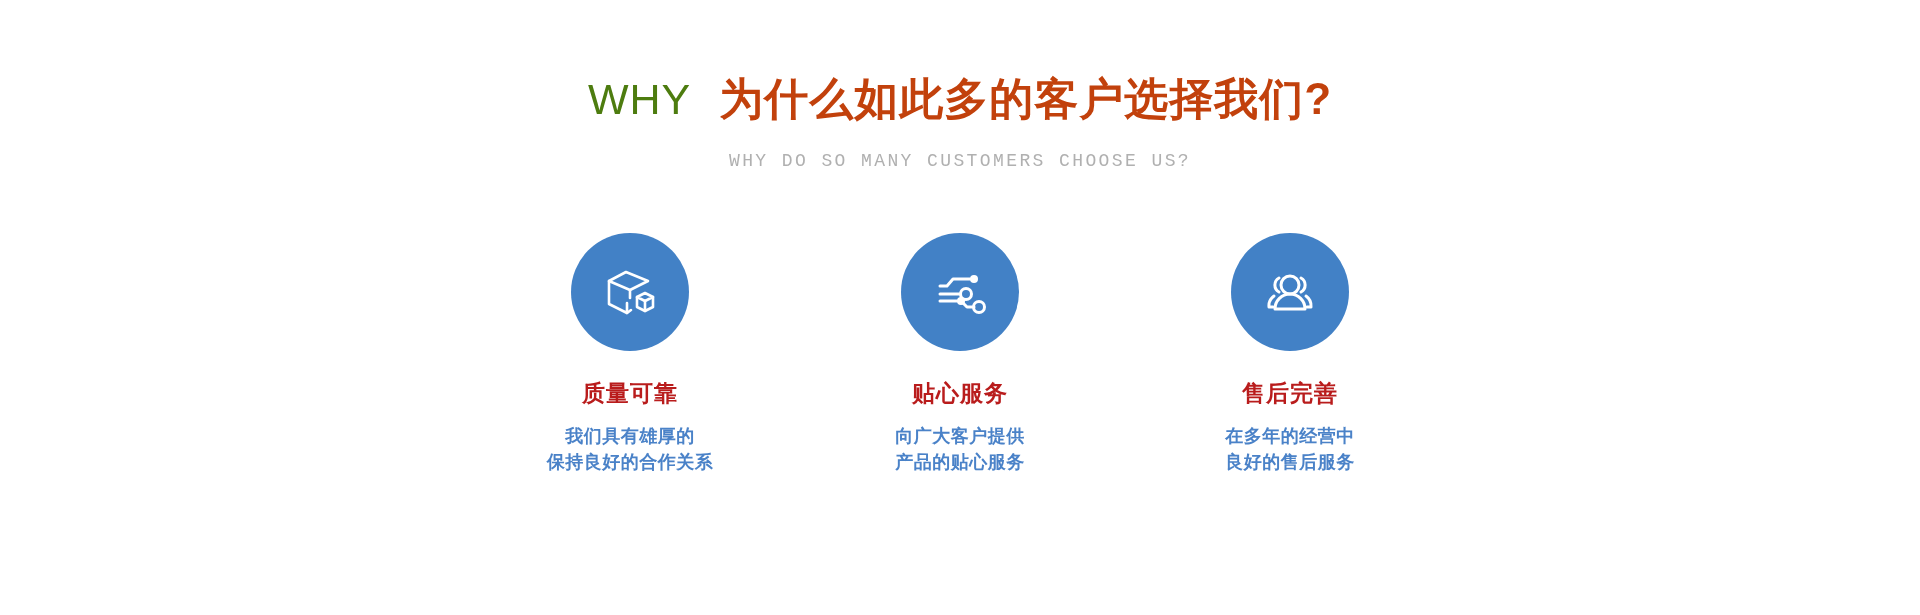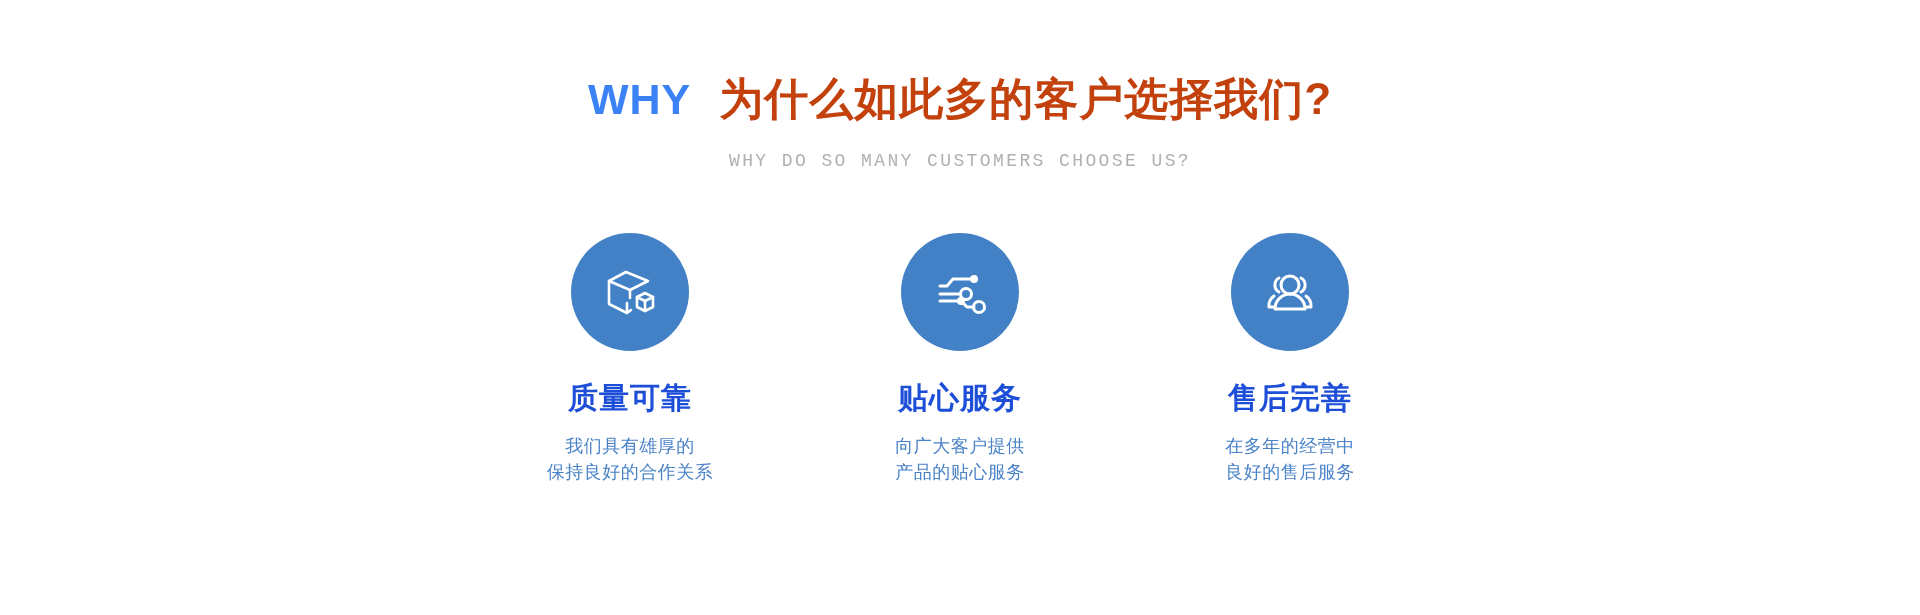--- a/index.html
+++ b/index.html
@@ -26,22 +26,22 @@
 
   
   .heading-row {
     display: flex;
     align-items: baseline;
     justify-content: center;
     white-space: nowrap;
   }
   .heading-en {
     font-size: 43px;
-    font-weight: bold;
-    color: #3b82f6;
+    font-weight: normal;
+    color: #4d7c0f;
     letter-spacing: 1px;
   }
   .heading-cn {
     font-size: 44px;
     font-weight: bold;
     color: #c2410c;
     margin-left: 28px;
     letter-spacing: 1px;
   }
 
@@ -76,34 +76,35 @@
     background: #4281c6;
     display: flex;
     align-items: center;
     justify-content: center;
   }
   .icon-circle svg {
     display: block;
   }
   .card-title {
     margin-top: 27px;
-    font-size: 30px;
+    font-size: 23px;
     font-weight: bold;
-    color: #1d4ed8;
+    color: #b91c1c;
     letter-spacing: 1px;
   }
   .card-desc {
     margin-top: 14px;
     font-size: 18px;
     color: #4a82c8;
     line-height: 1.45;
     letter-spacing: 0.5px;
   }
   .card-desc .line {
     display: block;
+    font-weight: bold;
   }
 </style>
 </head>
 <body>
 
 <div class="section">
 
   <div class="heading-row">
     <span class="heading-en">WHY</span>
     <span class="heading-cn">为什么如此多的客户选择我们?</span>

